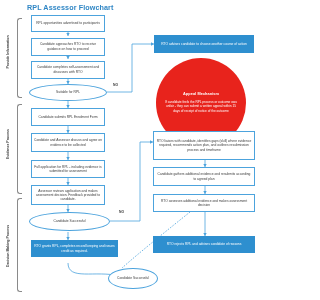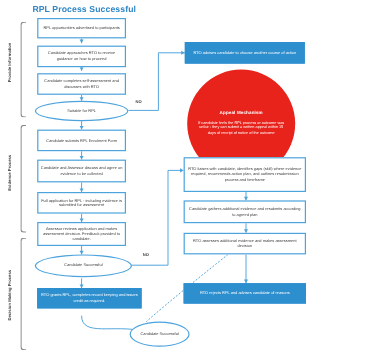--- a/index.html
+++ b/index.html
@@ -134,21 +134,21 @@
     <polygon points="68,212 66.3,209 69.7,209"></polygon>
     <polygon points="68,240 66.3,237 69.7,237"></polygon>
     <polygon points="154,44 151,42.3 151,45.7"></polygon>
     <polygon points="153,142 150,140.3 150,143.7"></polygon>
     <polygon points="205,167 203.3,164 206.7,164"></polygon>
     <polygon points="205,194 203.3,191 206.7,191"></polygon>
     <polygon points="205,236 203.3,233 206.7,233"></polygon>
   </g>
 </svg>
 
-<div class="title">RPL Process Successful</div>
+<div class="title">RPL Assessor Flowchart</div>
 
 <div class="brace" style="left:17px;top:18px;height:78px;"></div>
 <div class="lane-label" style="left:-14px;top:50px;width:44px;">
   <span>Provide Information</span>
 </div>
 
 <div class="brace" style="left:17px;top:104px;height:88px;"></div>
 <div class="lane-label" style="left:-14px;top:142px;width:44px;">
   <span>Evidence Process</span>
 </div>

